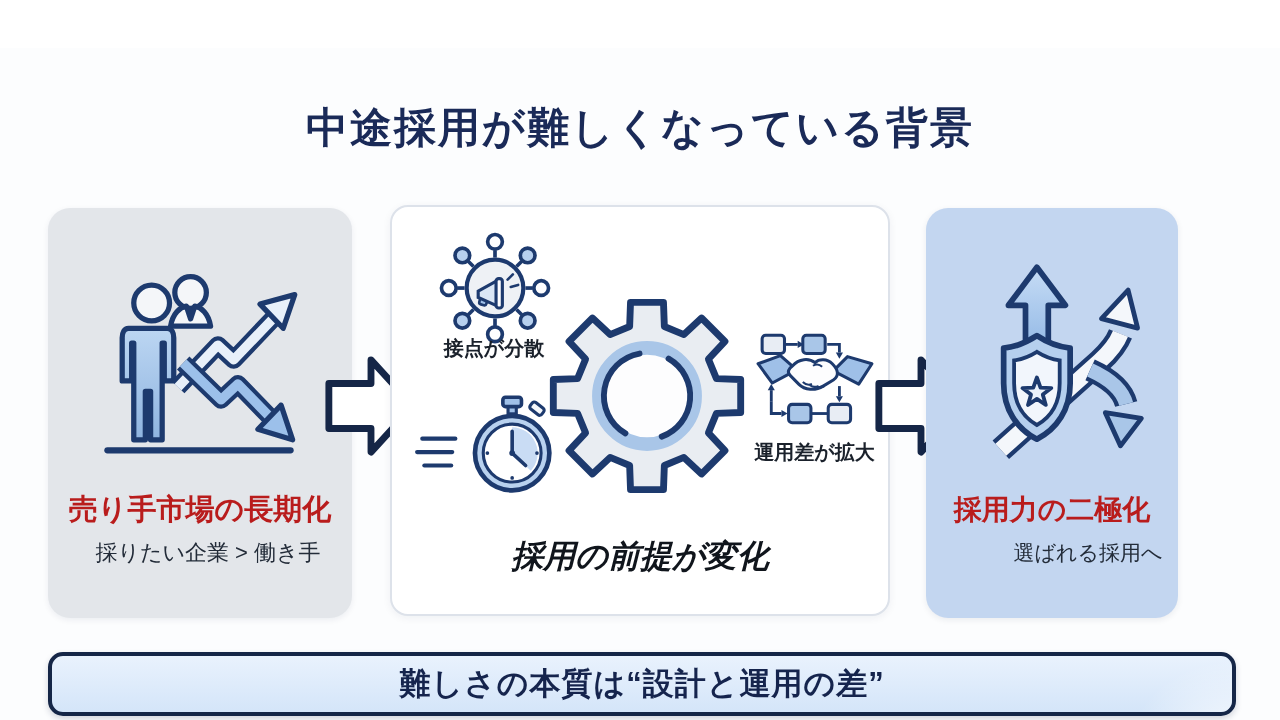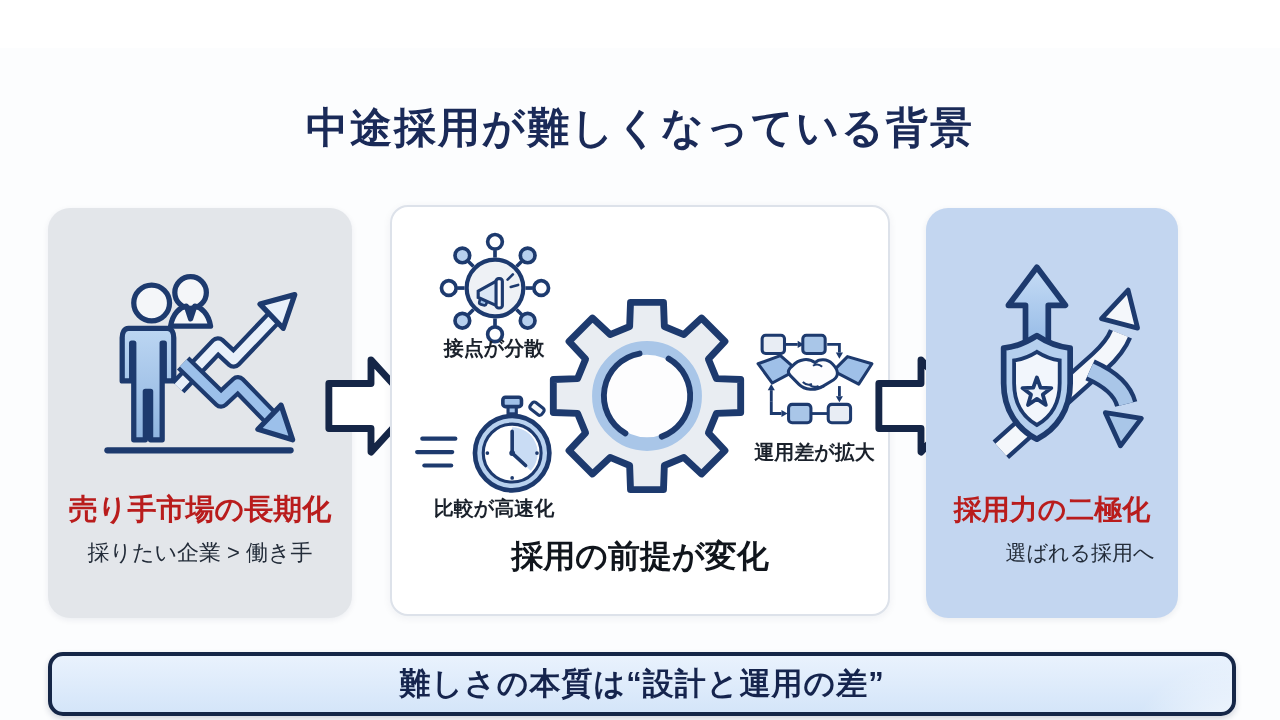--- a/index.html
+++ b/index.html
@@ -25,37 +25,37 @@
   .panel-right{
     left:926px;top:160px;width:252px;height:410px;
     background:#c3d6f0;box-shadow:0 2px 6px rgba(20,35,70,.08);
   }
 
   .panel-title{
     position:absolute;left:0;width:100%;text-align:center;
     font-weight:700;color:#b91c1c;
   }
   .panel-sub{
-    position:absolute;left:0;width:100%;text-align:center;
+    position:absolute;left:8px;width:100%;text-align:center;
     color:#232c39;
   }
   .panel-left .panel-title{top:282px;font-size:29px;}
   .panel-left .panel-sub{top:330px;font-size:22px;}
   .panel-right .panel-title{top:283px;font-size:28px;}
   .panel-right .panel-sub{top:331px;font-size:21px;padding-left:28px;}
 
   .mid-label{
     position:absolute;text-align:center;font-size:20px;font-weight:600;color:#1a212b;
   }
   .label-touchpoints{left:12px;top:128px;width:180px;}
   .label-compare{left:12px;top:288px;width:180px;}
   .label-ops{left:345px;top:232px;width:155px;}
   .mid-caption{
     position:absolute;left:0;top:328px;width:100%;text-align:center;
-    font-size:32px;font-weight:700;color:#10151c;
+    font-size:32px;font-weight:700;color:#10151c;font-style:italic;
   }
 
   .icon{position:absolute;}
   .icon-people{left:30px;top:55px;width:242px;height:200px;}
   .icon-megaphone{left:40px;top:22px;width:126px;height:116px;}
   .icon-stopwatch{left:22px;top:186px;width:155px;height:114px;}
   .icon-gear{left:152px;top:86px;width:206px;height:206px;}
   .icon-handshake{left:362px;top:118px;width:122px;height:112px;}
   .icon-shield{left:52px;top:46px;width:190px;height:209px;}
 
@@ -162,21 +162,20 @@
       <circle cx="95" cy="58" r="36" fill="#b9d2ef" stroke="#1d3a6e" stroke-width="4.5"></circle>
       <circle cx="95" cy="58" r="28" fill="#ffffff" stroke="#1d3a6e" stroke-width="3"></circle>
       <path d="M95,58 L95,33 A25,25 0 0 1 113,75 Z" fill="#c9dcf4"></path>
       <line x1="95" y1="58" x2="95" y2="37" stroke="#1d3a6e" stroke-width="3.5" stroke-linecap="round"></line>
       <line x1="95" y1="58" x2="108" y2="70" stroke="#1d3a6e" stroke-width="3.5" stroke-linecap="round"></line>
       <circle cx="95" cy="58" r="2.8" fill="#1d3a6e"></circle>
       <circle cx="95" cy="82" r="1.8" fill="#1d3a6e"></circle>
         <circle cx="71" cy="58" r="1.8" fill="#1d3a6e"></circle>
         <circle cx="119" cy="58" r="1.8" fill="#1d3a6e"></circle>
     </svg>
-    <div class="mid-label label-compare">比較が高速化</div>
 
     <svg class="icon icon-gear" viewBox="0 0 210 210">
       <path id="gear-outline" d="M175.8,87.3 L200.5,88.2 L200.5,121.8 L175.8,122.7 L167.6,142.6 L184.5,160.6 L160.6,184.5 L142.6,167.6 L122.7,175.8 L121.8,200.5 L88.2,200.5 L87.3,175.8 L67.4,167.6 L49.4,184.5 L25.5,160.6 L42.4,142.6 L34.2,122.7 L9.5,121.8 L9.5,88.2 L34.2,87.3 L42.4,67.4 L25.5,49.4 L49.4,25.5 L67.4,42.4 L87.3,34.2 L88.2,9.5 L121.8,9.5 L122.7,34.2 L142.6,42.4 L160.6,25.5 L184.5,49.4 L167.6,67.4 Z" fill="#e9edf2" stroke="#1d3a6e" stroke-width="7" stroke-linejoin="round"></path>
       <circle cx="105" cy="105" r="43" fill="#fdfdfe"></circle>
       <circle cx="105" cy="105" r="49" fill="none" stroke="#a9c6e8" stroke-width="14"></circle>
       <path d="M83,143.1 A44,44 0 0 1 97.4,61.7" fill="none" stroke="#1d3a6e" stroke-width="6" stroke-linecap="round"></path>
       <path d="M127,66.9 A44,44 0 0 1 120,146.4" fill="none" stroke="#1d3a6e" stroke-width="6" stroke-linecap="round"></path>
     </svg>
 
     <svg class="icon icon-handshake" viewBox="0 0 120 110">

